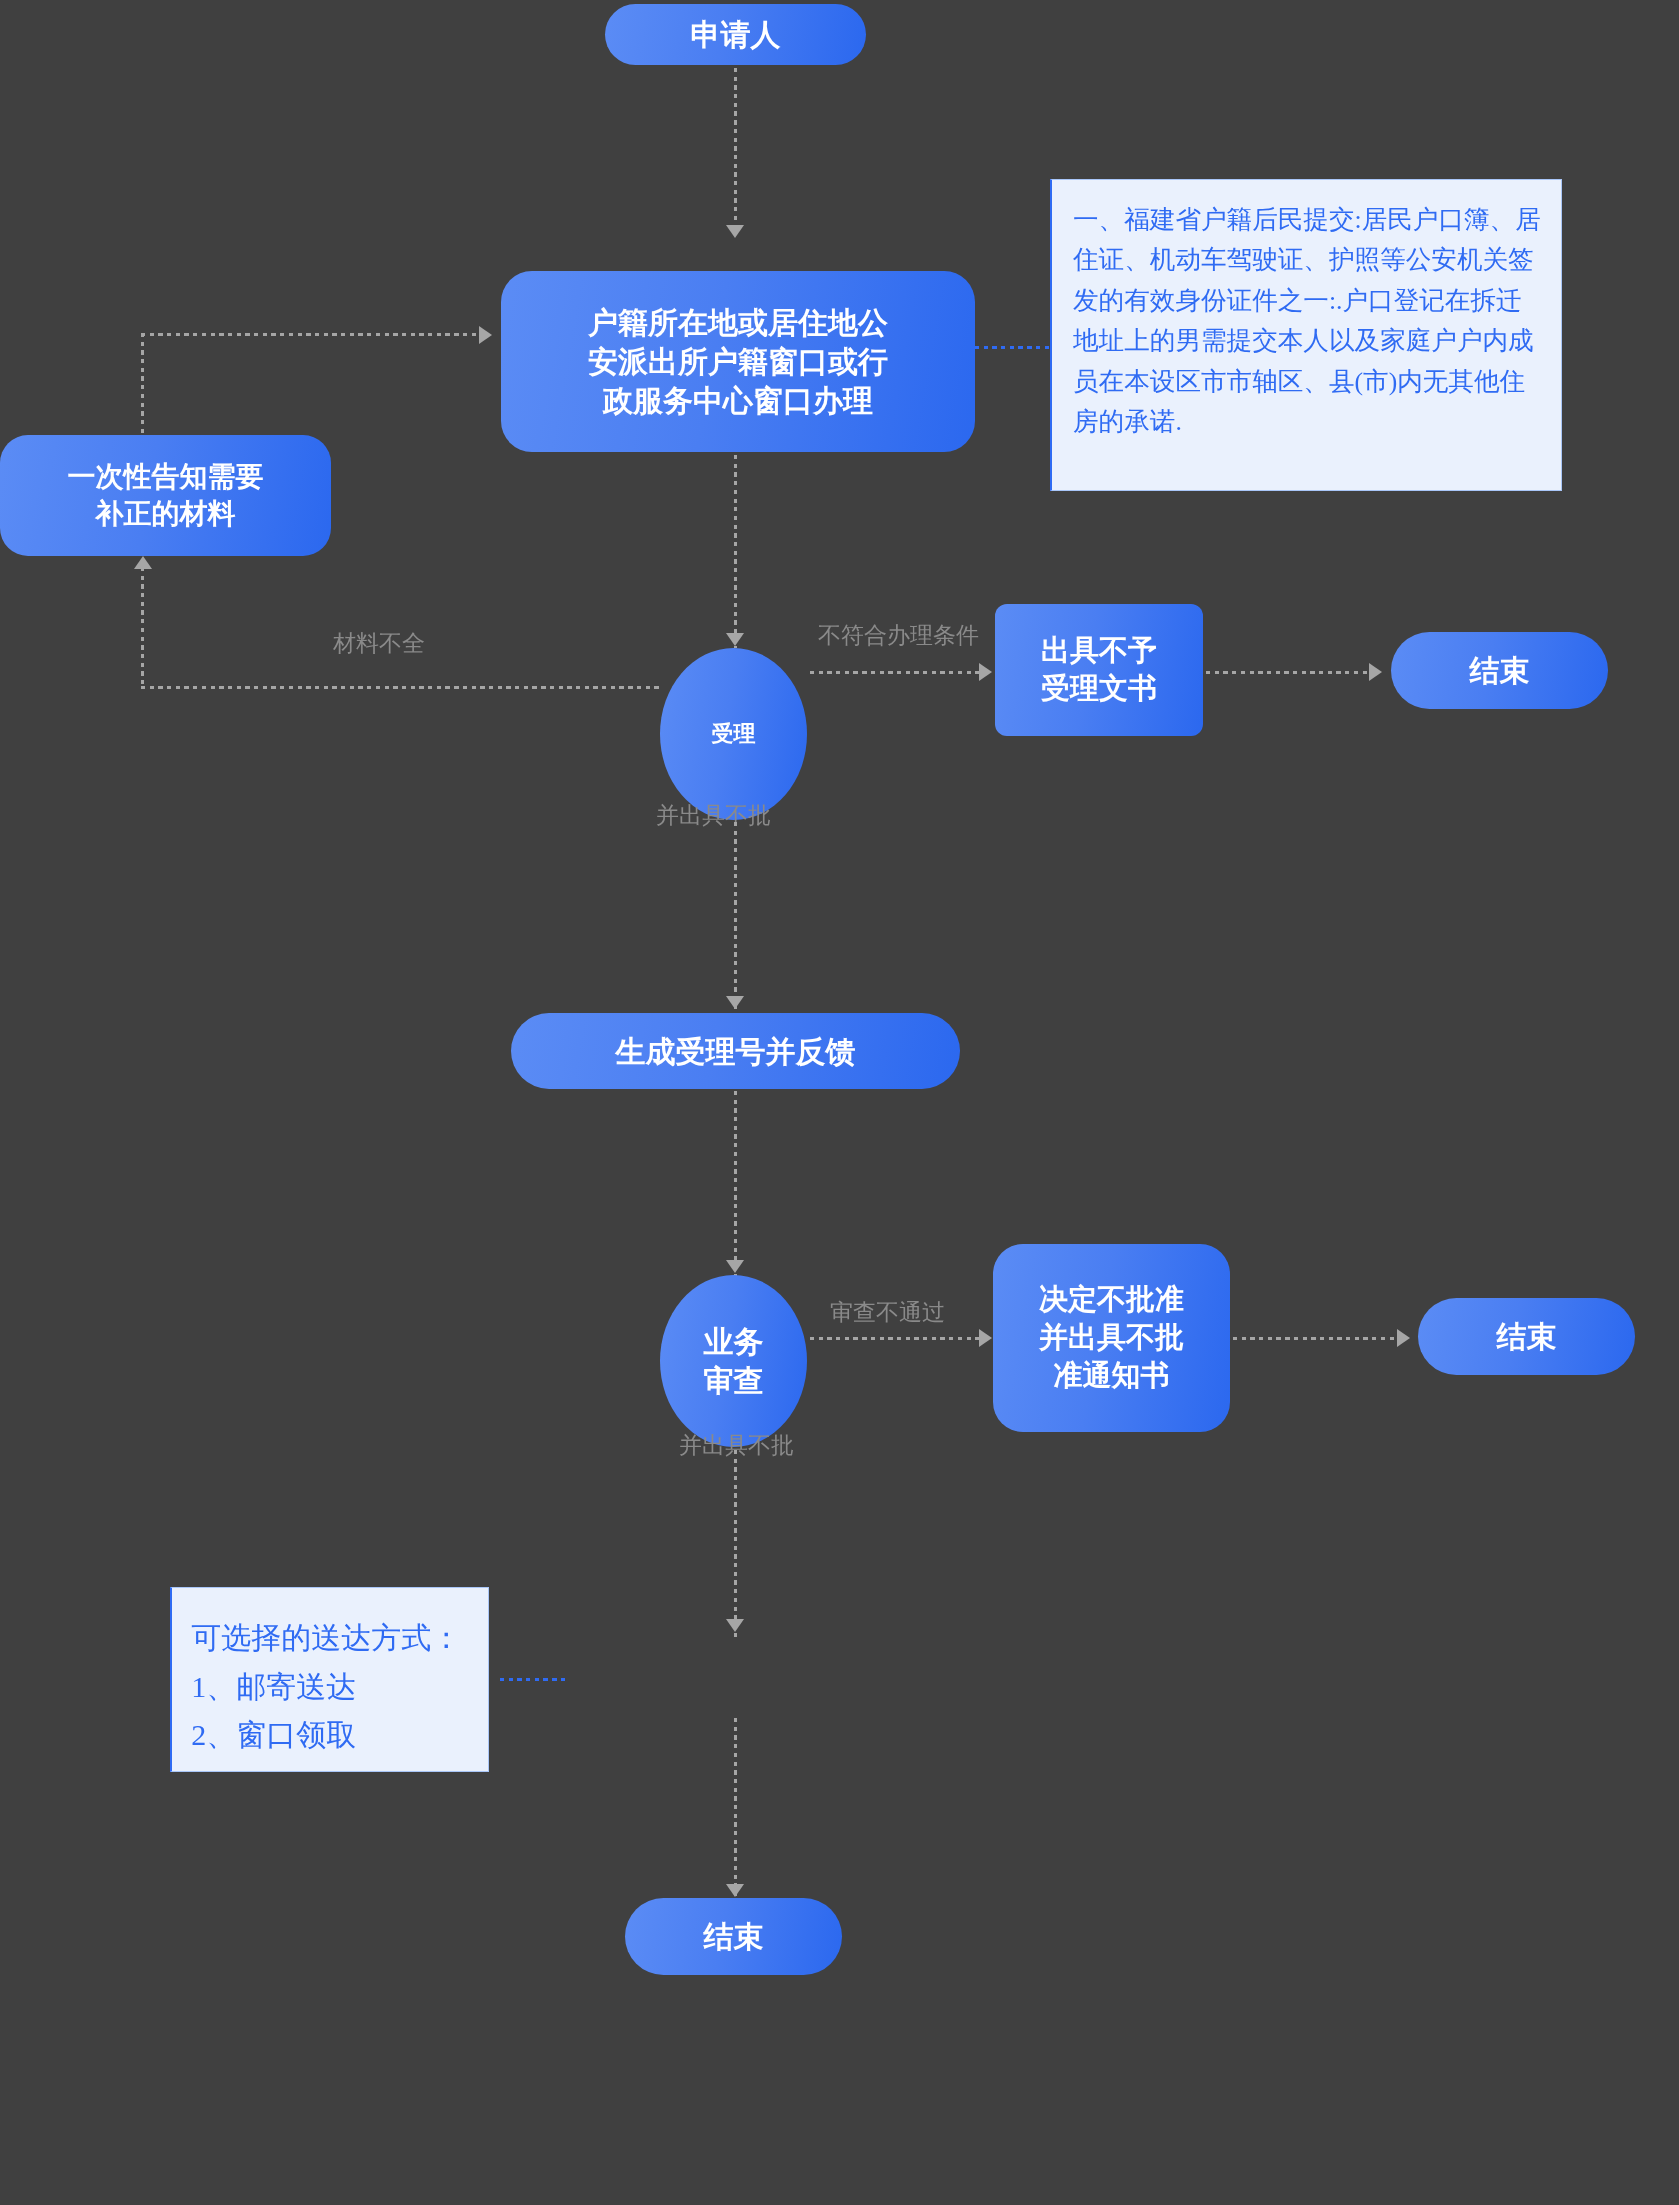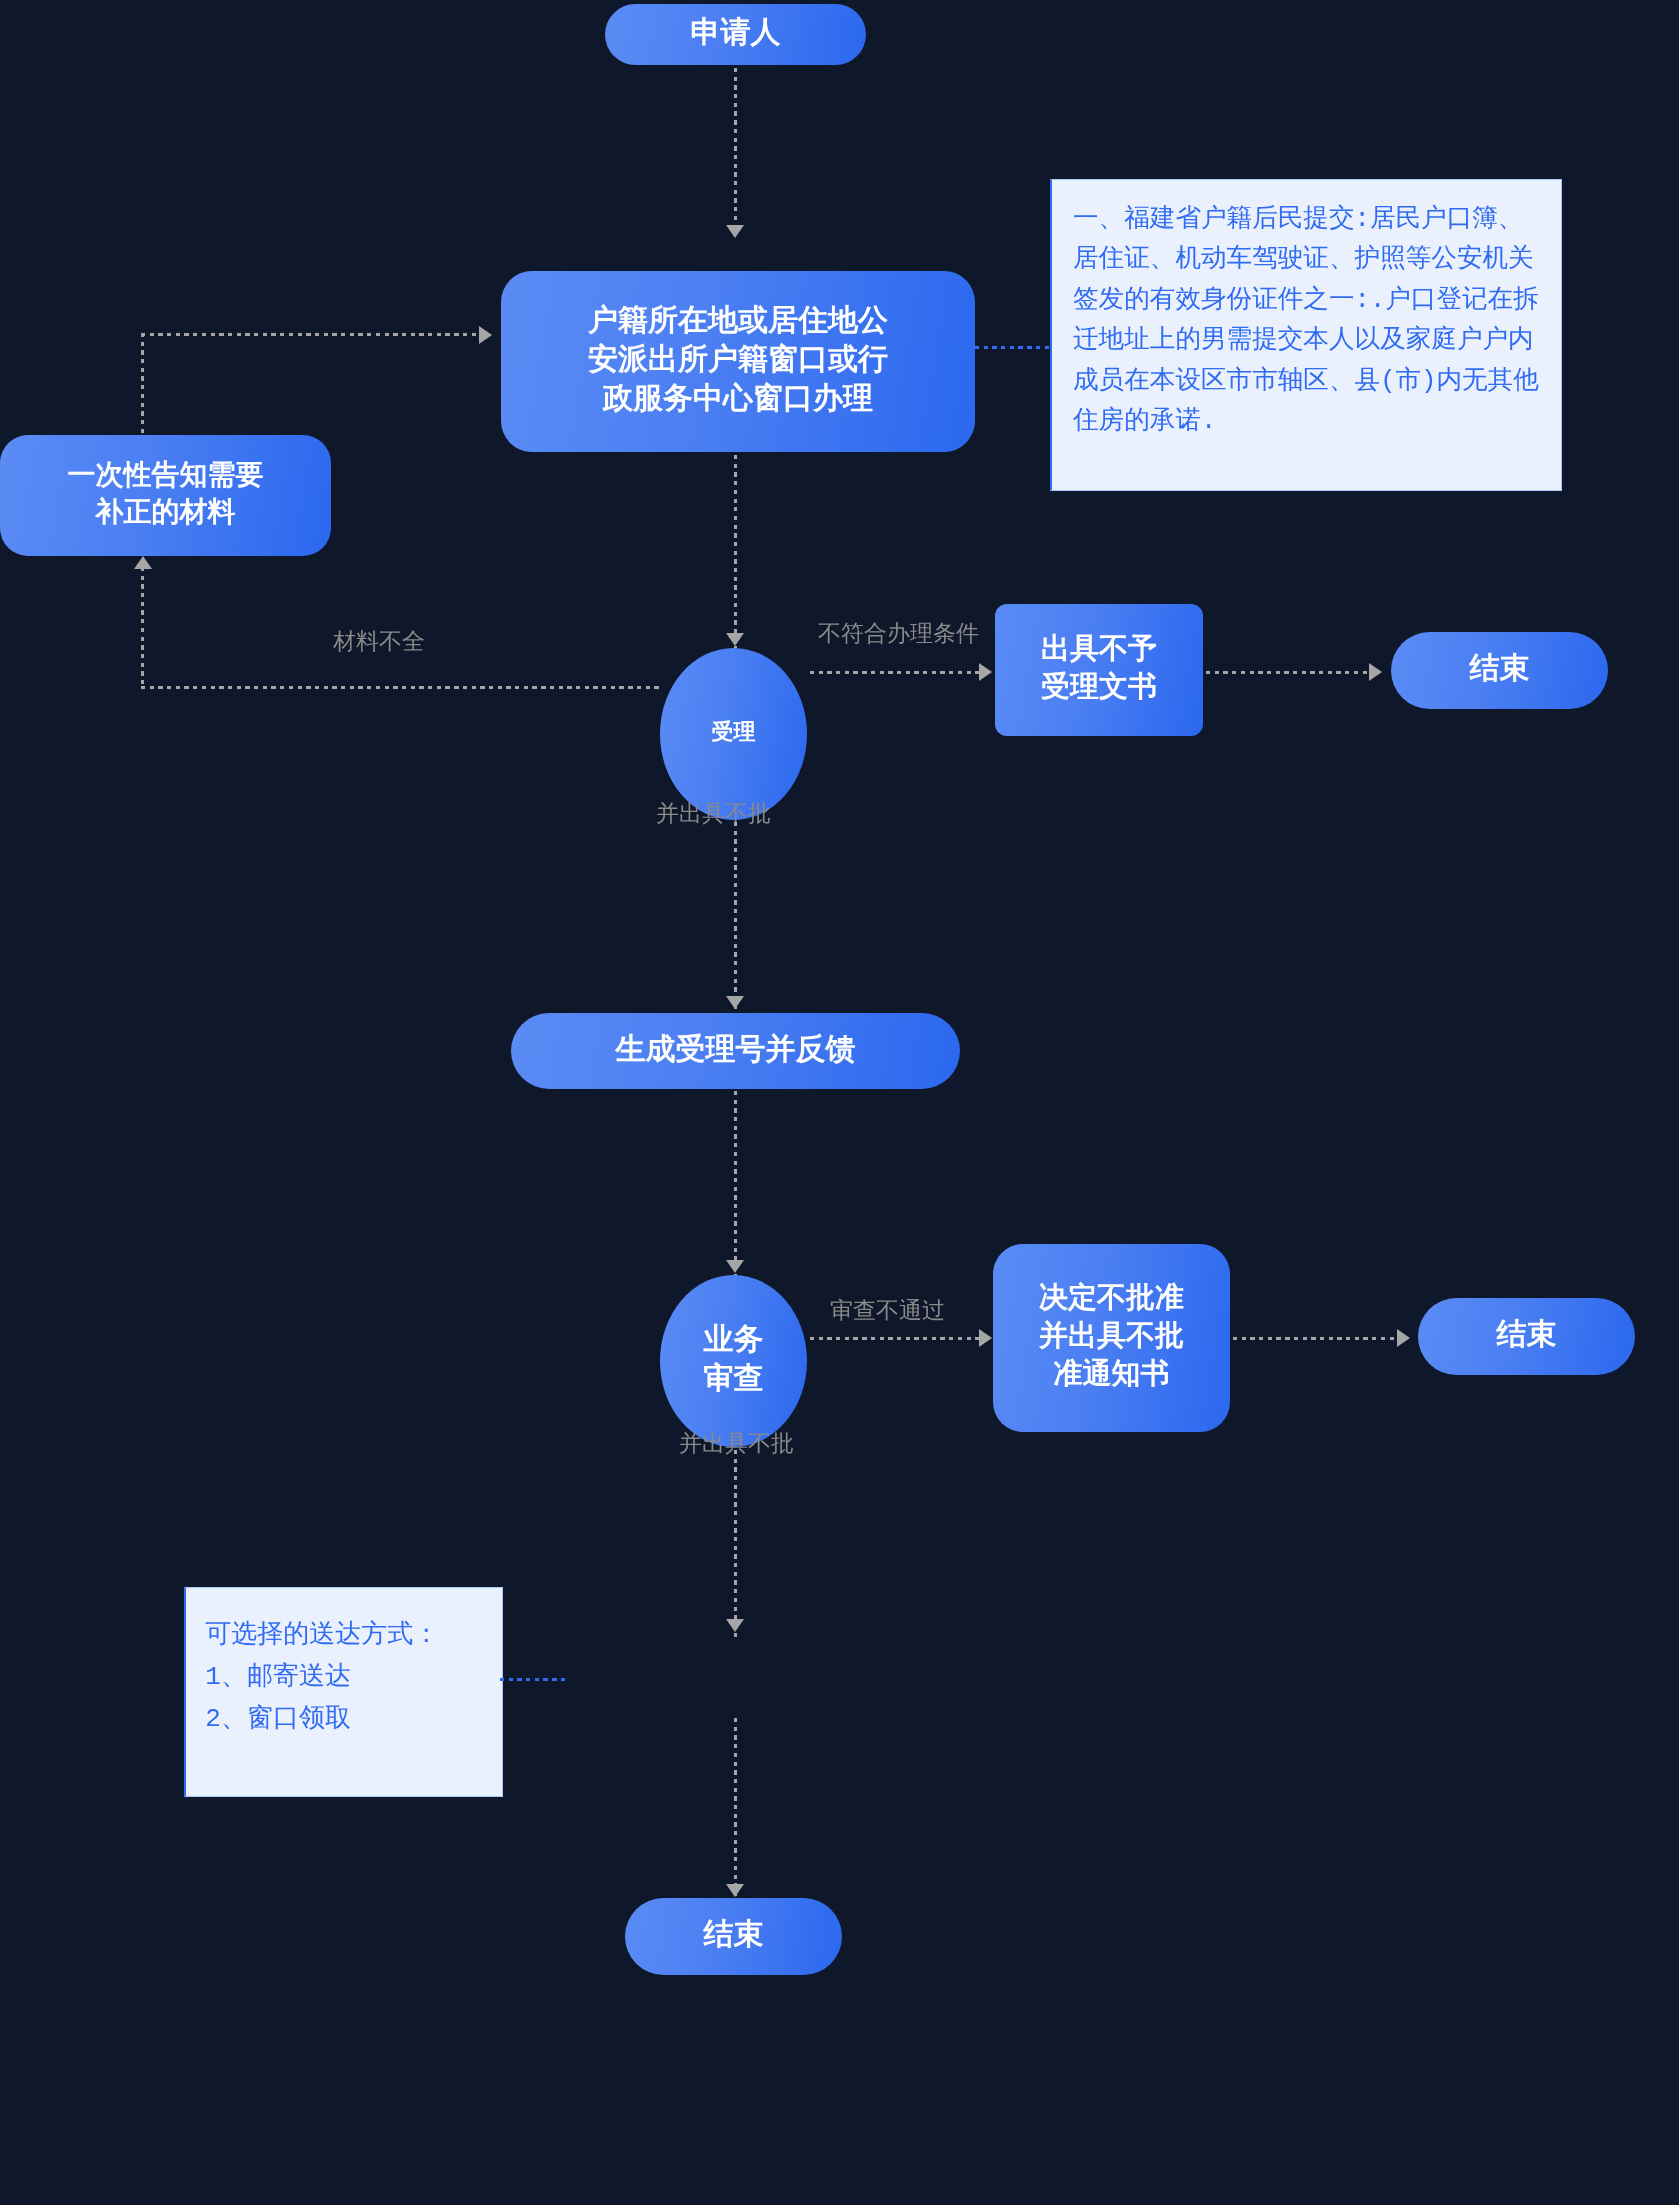--- a/index.html
+++ b/index.html
@@ -4,22 +4,22 @@
 <style>
   html, body {
     margin: 0;
     padding: 0;
     background: #000000;
   }
   #canvas {
     position: relative;
     width: 1680px;
     height: 2205px;
-    background: #0f172a;
-    font-family: Liberation Mono, monospace;
+    background: #404040;
+    font-family: Liberation Serif, serif;
     overflow: hidden;
   }
 
   
   .node {
     position: absolute;
     display: flex;
     align-items: center;
     justify-content: center;
     text-align: center;
@@ -164,22 +164,22 @@
 
   <div class="conn-h" style="left:1233px; top:1337px; width:172px;"></div>
   <div class="arrow right" style="left:1397px; top:1329px;"></div>
 
   <div class="node pill" style="left:1418px; top:1298px; width:217px; height:77px; font-size:30px;">结束</div>
 
   <div class="edge-label" style="left:679px; top:1432px; font-size:23px;">并出具不批</div>
   <div class="conn-v" style="left:734px; top:1450px; height:191px;"></div>
   <div class="arrow down" style="left:726px; top:1619px;"></div>
 
-  <div class="note" style="left:184px; top:1587px; width:319px; height:210px;
-              font-size:26px; line-height:1.62; padding:26px 17.4px 14.5px 19.3px;">可选择的送达方式：
+  <div class="note" style="left:170px; top:1587px; width:319px; height:185px;
+              font-size:30px; line-height:1.62; padding:26px 17.4px 14.5px 19.3px;">可选择的送达方式：
 1、邮寄送达
 2、窗口领取</div>
 
   <div class="conn-h blue" style="left:500px; top:1678px; width:70px;"></div>
 
 
   <div class="conn-v" style="left:734px; top:1718px; height:186px;"></div>
   <div class="arrow down" style="left:726px; top:1884px;"></div>
 
   <div class="node pill" style="left:625px; top:1898px; width:217px; height:77px; font-size:30px;">结束</div>

